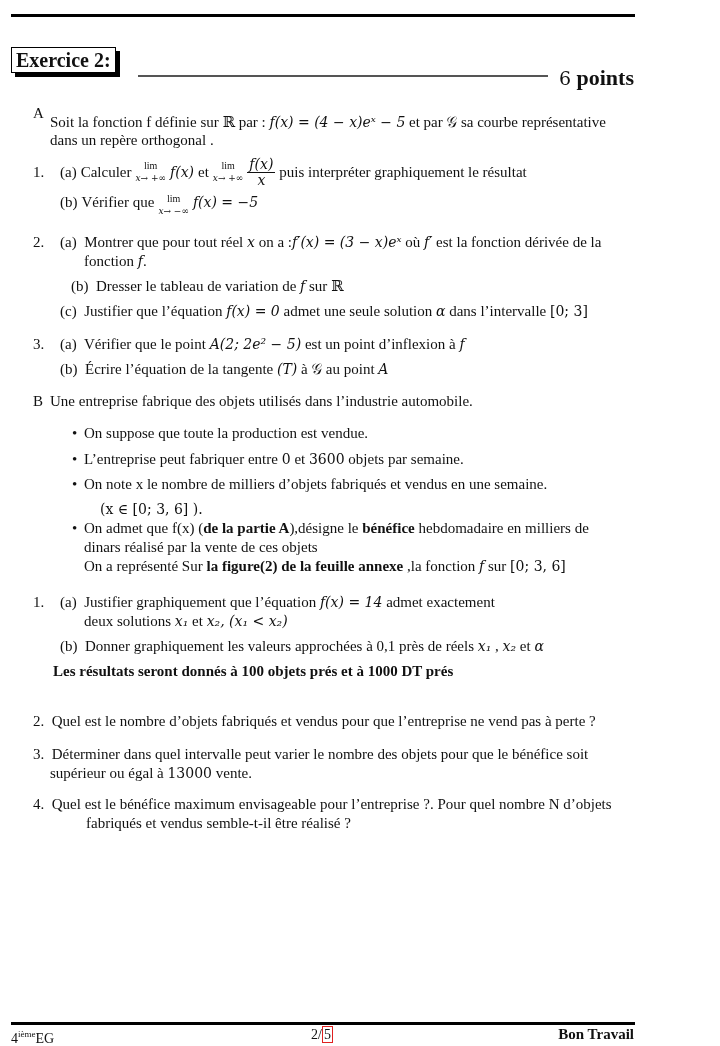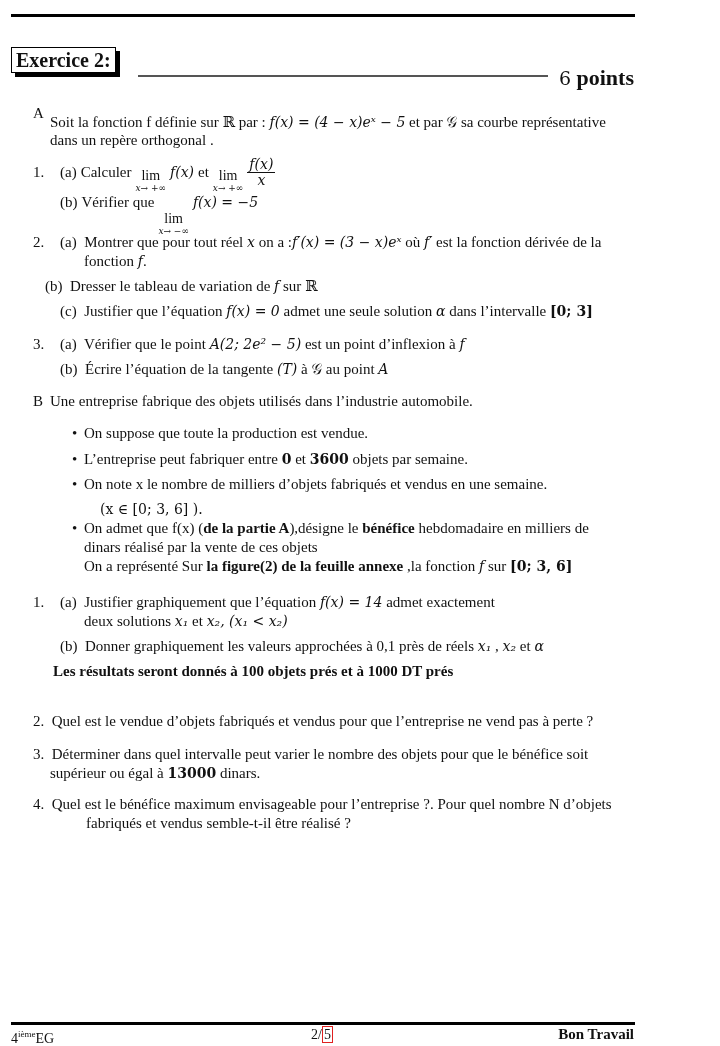--- a/index.html
+++ b/index.html
@@ -12,24 +12,24 @@
     .top-rule { left: 11px; top: 14px; width: 624px; height: 3px; background: #000; }
     .ex-box {
       left: 11px; top: 47px; padding: 0 4px; height: 24px; line-height: 24px;
       border: 1.5px solid #000; background: #fff;
       font-weight: bold; font-size: 20px; box-shadow: 4px 4px 0 #000;
     }
     .title-line { left: 138px; top: 75px; width: 410px; height: 2px; background: #555; }
     .points { right: 86px; top: 68px; font-size: 22px; font-weight: bold; text-align: center; }
     .points .num { font-weight: normal; font-family: "DejaVu Serif", serif; font-size: 19px; }
     .m { font-style: italic; font-family: "DejaVu Serif", serif; font-size: 14px; }
-    .mr { font-family: "DejaVu Serif", serif; font-size: 14px; font-weight: bold; }
+    .mr { font-family: "DejaVu Serif", serif; font-size: 14px; }
     .line { white-space: nowrap; }
     .lim { display: inline-block; text-align: center; vertical-align: middle; line-height: 12px; }
-    .lim .l { display: block; font-size: 14px; margin-top: 20px; }
+    .lim .l { display: block; font-size: 10px; }
     .lim .s { display: block; font-size: 9px; font-style: italic; font-family: "DejaVu Serif", serif; }
     .frac { display: inline-block; text-align: center; vertical-align: middle; line-height: 15px; }
     .frac .n { display: block; border-bottom: 1px solid #111; padding: 0 2px; }
     .frac .d { display: block; }
     .b { font-weight: bold; }
     .foot-rule { left: 11px; top: 1022px; width: 624px; height: 3px; background: #000; }
     .foot-left { left: 11px; top: 1025px; font-size: 14px; }
     .foot-left sup { font-size: 9px; }
     .foot-mid { left: 311px; top: 1025px; font-size: 14px; }
     .foot-mid .box { border: 1px solid #e02020; padding: 0 1px; }
@@ -63,40 +63,41 @@
   <span class="m">f(x)</span>
   <span>et</span>
   <span class="lim">
       <span class="l">lim</span>
       <span class="s">x→ +∞</span>
     </span>
   <span class="frac m">
       <span class="n">f(x)</span>
       <span class="d">x</span>
     </span>
+  <span>puis interpréter graphiquement le résultat</span>
 </div>
 <div class="abs line" style="left:60px; top:193px; height:28px; display:flex; align-items:flex-start; gap:4px;">
   <span>(b)</span>
   <span>Vérifier que</span>
   <span class="lim" style="vertical-align:top;">
       <span class="l">lim</span>
       <span class="s">x→ −∞</span>
     </span>
   <span class="m">f(x) = −5</span>
 </div>
 
 <div class="abs" style="left:33px; top:233px;">2.</div>
 <div class="abs line" style="left:60px; top:233px;">
   <span>(a)</span>&nbsp;
   <span>Montrer que pour tout réel </span><span class="m">x</span><span> on a :</span><span class="m">f′(x) = (3 − x)eˣ</span><span> où </span><span class="m">f′</span><span> est la fonction dérivée de la</span>
 </div>
 <div class="abs line" style="left:84px; top:252px;">
   <span>fonction </span><span class="m">f</span><span>.</span>
 </div>
-<div class="abs line" style="left:45px; top:277px;">
+<div class="abs line" style="left:71px; top:277px;">
   <span>(b)</span>&nbsp;
   <span>Dresser le tableau de variation de </span><span class="m">f</span><span> sur ℝ</span>
 </div>
 <div class="abs line" style="left:60px; top:302px;">
   <span>(c)</span>&nbsp;
   <span>Justifier que l’équation </span><span class="m">f(x) = 0</span><span> admet une seule solution </span><span class="m">α</span><span> dans l’intervalle </span><span class="mr">[0; 3]</span>
 </div>
 
 <div class="abs" style="left:33px; top:335px;">3.</div>
 <div class="abs line" style="left:60px; top:335px;">
@@ -141,29 +142,29 @@
   <span>deux solutions </span><span class="m">x₁</span><span> et </span><span class="m">x₂</span><span class="m">, (x₁ &lt; x₂)</span>
 </div>
 <div class="abs line" style="left:60px; top:637px;">
   <span>(b)</span>&nbsp;
   <span>Donner graphiquement les valeurs approchées à 0,1 près de réels </span><span class="m">x₁</span><span> , </span><span class="m">x₂</span><span> et </span><span class="m">α</span>
 </div>
 <div class="abs line b" style="left:53px; top:662px;">Les résultats seront donnés à 100 objets prés et à 1000 DT prés</div>
 
 <div class="abs line" style="left:33px; top:712px;">
   <span>2.</span>&nbsp;
-  <span>Quel est le vendue d’objets fabriqués et vendus pour que l’entreprise ne vend pas à perte ?</span>
+  <span>Quel est le nombre d’objets fabriqués et vendus pour que l’entreprise ne vend pas à perte ?</span>
 </div>
 
 <div class="abs line" style="left:33px; top:745px;">
   <span>3.</span>&nbsp;
   <span>Déterminer dans quel intervalle peut varier le nombre des objets pour que le bénéfice soit</span>
 </div>
 <div class="abs line" style="left:50px; top:764px;">
-  <span>supérieur ou égal à </span><span class="mr">13000</span><span> dinars.</span>
+  <span>supérieur ou égal à </span><span class="mr">13000</span><span> vente.</span>
 </div>
 
 <div class="abs line" style="left:33px; top:795px;font-family:Liberation Serif, serif;">
   <span>4.</span>&nbsp;
   <span>Quel est le bénéfice maximum envisageable pour l’entreprise ?. Pour quel nombre N d’objets</span>
 </div>
 <div class="abs line" style="left:50px; top:814px;margin-left:36px;">fabriqués et vendus semble-t-il être réalisé ?</div>
 
 <div class="abs foot-rule"></div>
 <div class="abs foot-left">

